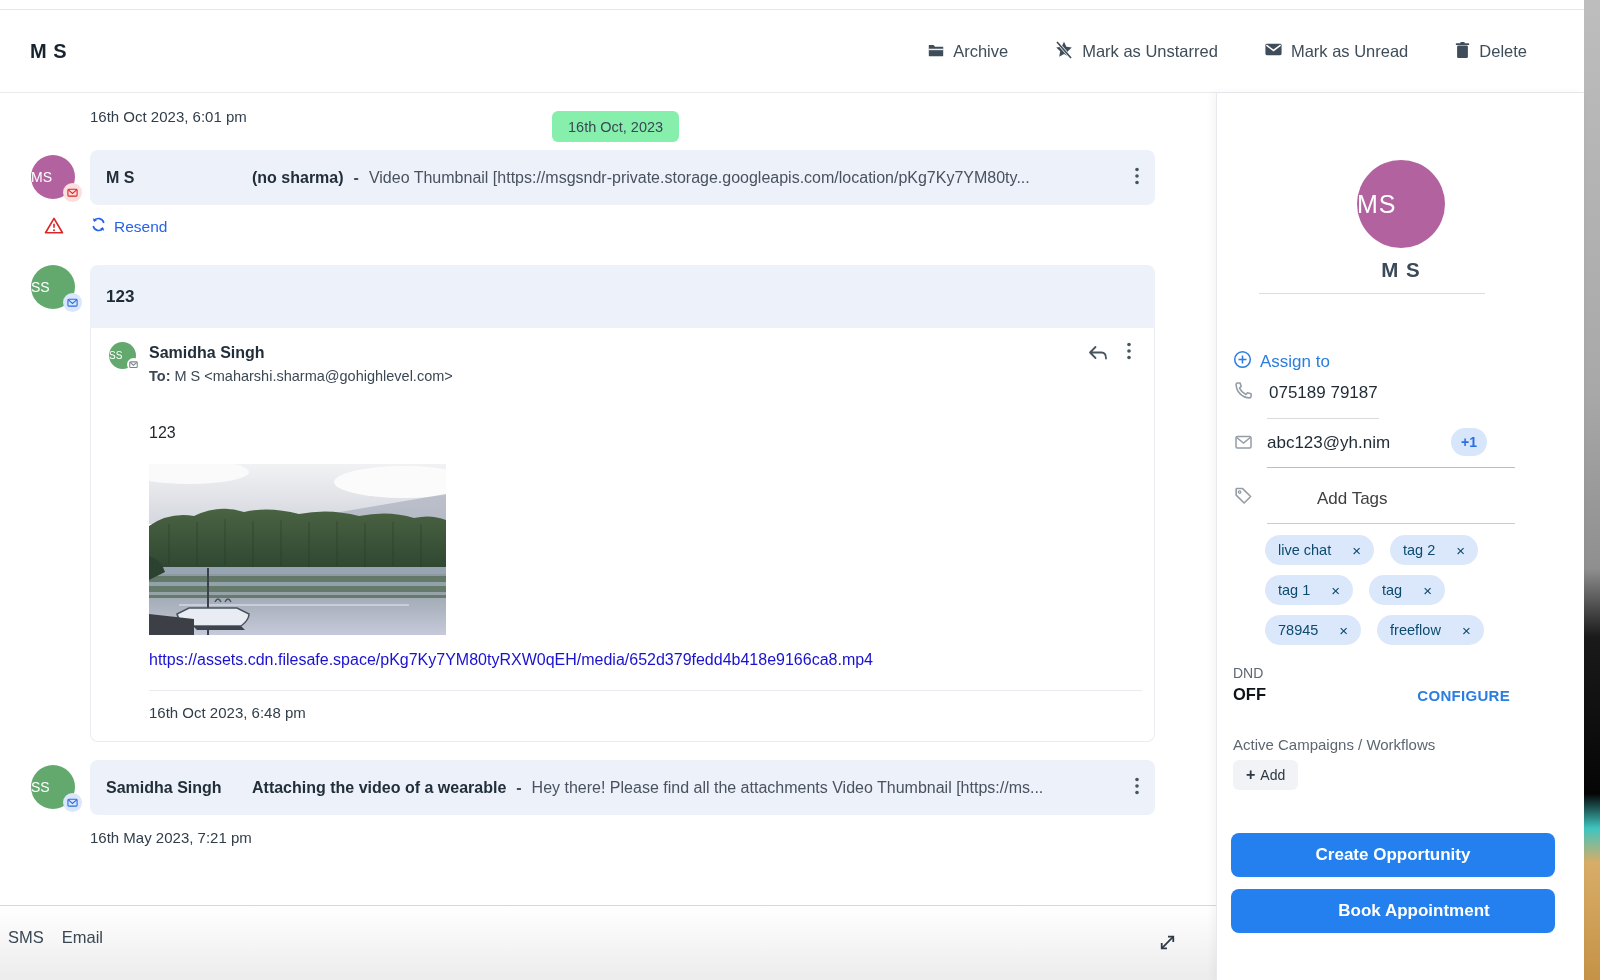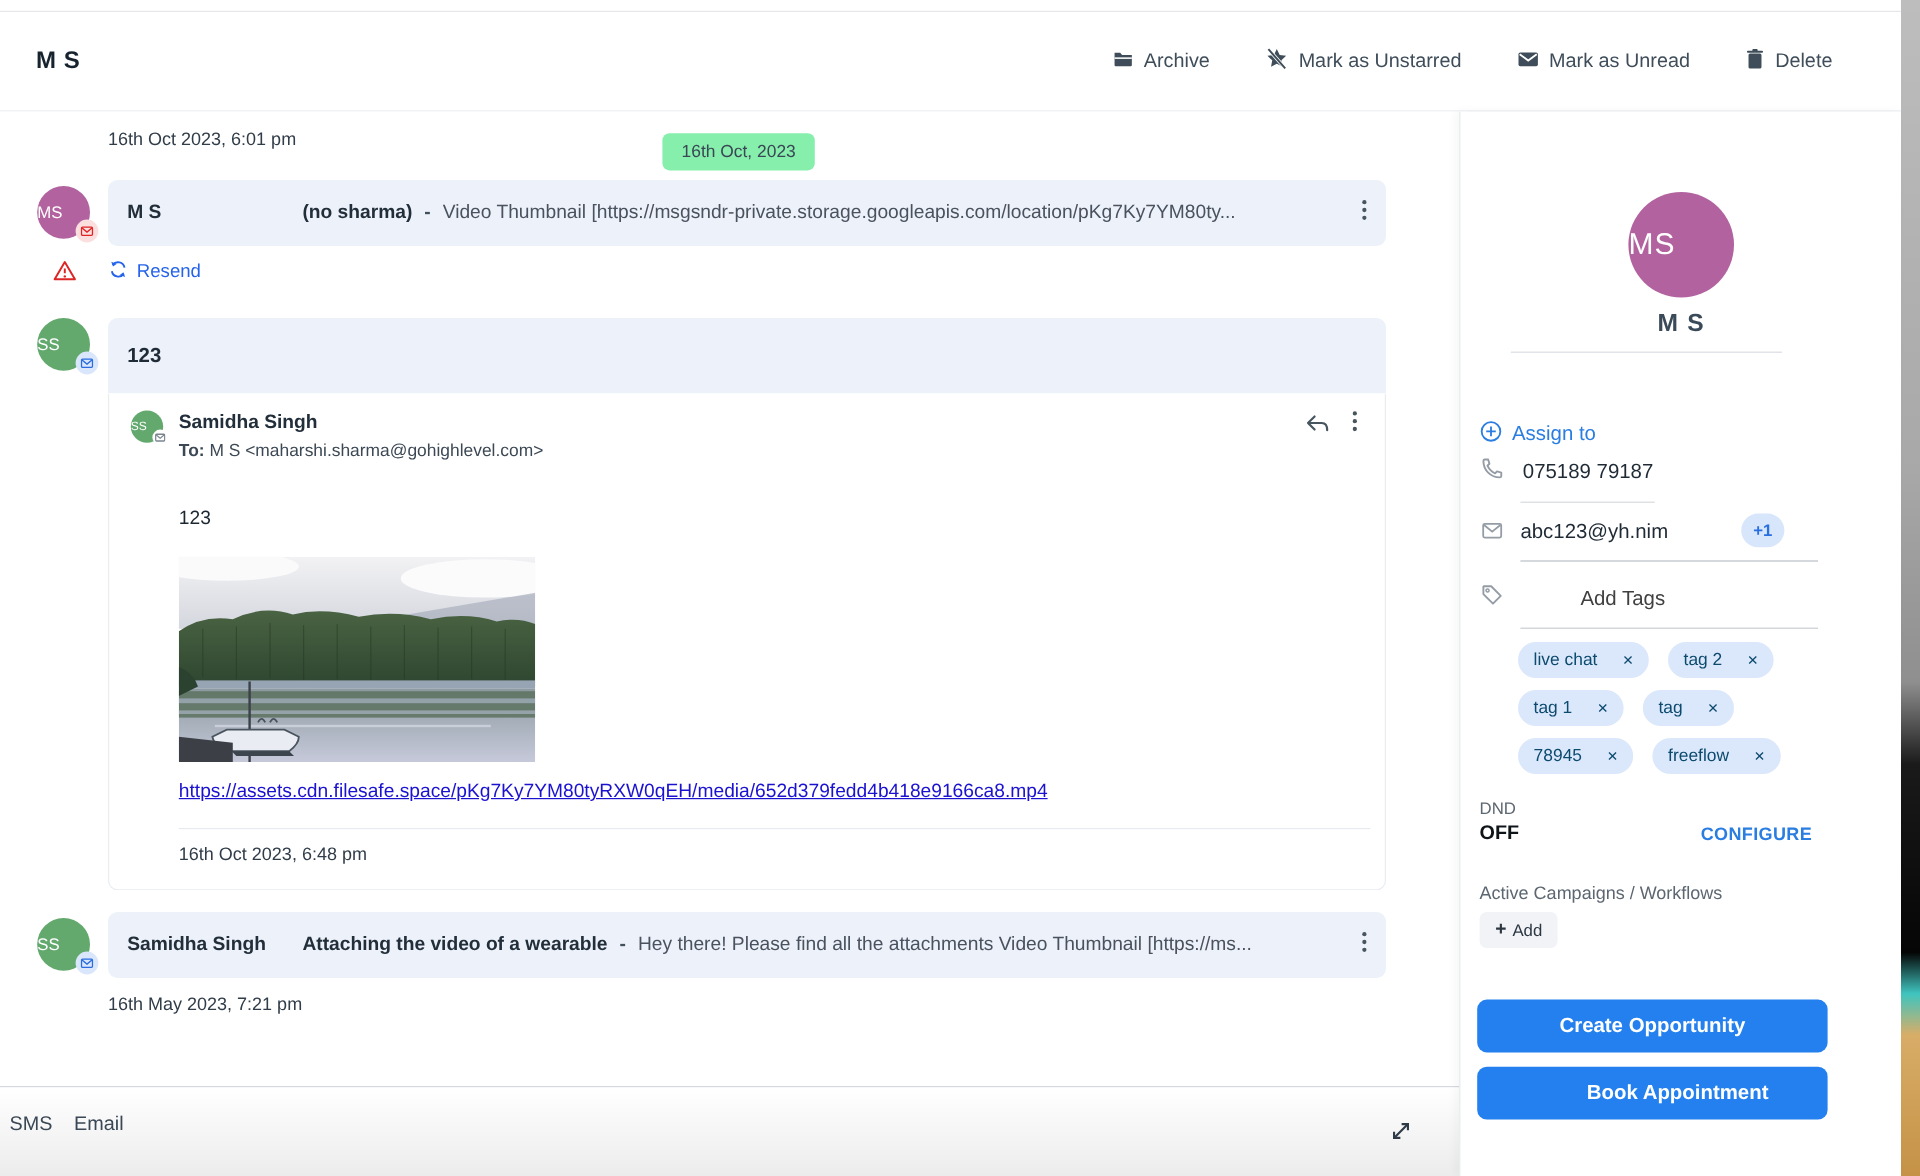--- a/index.html
+++ b/index.html
@@ -59,21 +59,21 @@
   .av-sm { width:27px; height:27px; font-size:10px; left:18px; top:14px; }
   .badge-sm { width:13px; height:13px; right:-4px; bottom:-2px; background:#fff; }
   .m2-name { position:absolute; left:58px; top:16px; font-weight:700; font-size:16px; color:#222f3a; }
   .m2-to { position:absolute; left:58px; top:40px; font-size:14.5px; color:#3c4854; }
   .m2-to b { font-weight:700; }
   .reply-btn { position:absolute; left:995px; top:15px; cursor:pointer; }
   .m2-dots { position:absolute; left:1036px; top:14px; cursor:pointer; }
   .m2-body { position:absolute; left:58px; top:96px; font-size:16px; color:#1d2731; }
   .m2-image { position:absolute; left:58px; top:136px; width:297px; height:171px; }
   .m2-link { position:absolute; left:58px; top:323px; font-size:16px; color:#1b12d0;
-    text-decoration:underline; cursor:pointer; max-width:980px; white-space:nowrap; }
+    cursor:pointer; max-width:980px; white-space:nowrap; }
   .m2-divider { position:absolute; left:58px; top:362px; width:993px; border-top:1px solid #e7eaee; }
   .m2-ts { position:absolute; left:58px; top:376px; font-size:15px; color:#313d49; }
 
   
   .composer { position:absolute; left:0; top:812px; width:1222px; height:75px;
     border-top:1px solid #d6d9de; background:linear-gradient(180deg,#ffffff 0%,#ececec 100%); }
   .tabs { position:absolute; left:8px; top:22px; display:flex; gap:18px;
     font-size:16.5px; color:#3a4754; }
   .tab { cursor:pointer; }
   .expand-btn { position:absolute; left:1157px; top:26px; cursor:pointer; }
@@ -102,21 +102,21 @@
     display:flex; align-items:center; gap:21px; cursor:pointer; }
   .pill .x { font-size:15px; line-height:1; cursor:pointer; }
   .dnd-label { position:absolute; left:16px; top:572px; font-size:14px; color:#5d6771; }
   .dnd-status { position:absolute; left:16px; top:592px; font-size:16.5px; font-weight:700; color:#0f1419; }
   .configure { position:absolute; right:74px; top:594px; font-size:15px; font-weight:600; color:#2a7de1;
     letter-spacing:.3px; cursor:pointer; }
   .campaigns { position:absolute; left:16px; top:643px; font-size:15px; color:#5d6771; }
   .add-btn { position:absolute; left:16px; top:667px; padding:6px 13px; background:#f1f3f6;
     border-radius:6px; font-size:14px; color:#2c3742; display:flex; align-items:center; gap:5px; cursor:pointer; }
   .add-btn .plus { font-weight:700; font-size:16px; }
-  .cta { position:absolute; left:14px; width:292px; height:44px; background:#2380ee; border:none;
+  .cta { position:absolute; left:14px; width:324px; height:44px; background:#2380ee; border:none;
     border-radius:8px; color:#fff; font-size:17px; font-weight:700; font-family:inherit; cursor:pointer; }
   .cta-1 { top:740px; } .cta-2 { top:796px;padding-left:48px; }
 </style>
 </head>
 <body>
 
 <div class="right-strip"></div>
 
 <div class="app">
   <div class="top-strip"></div>

